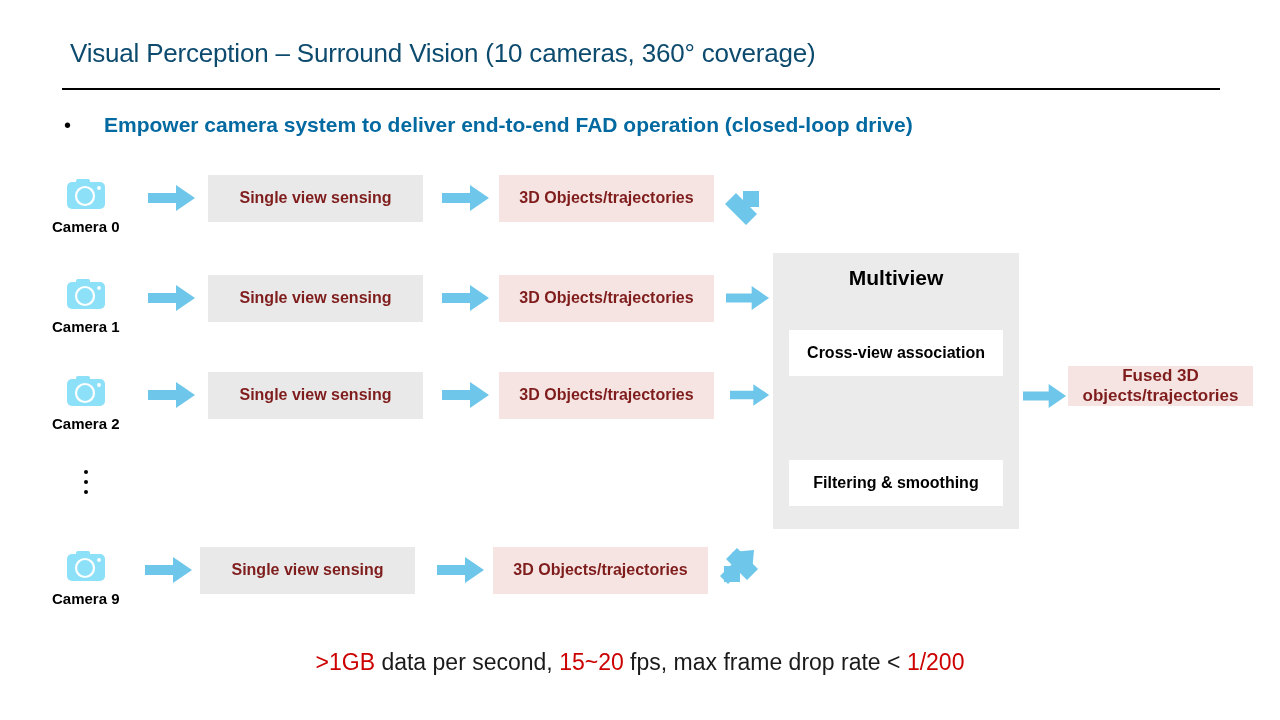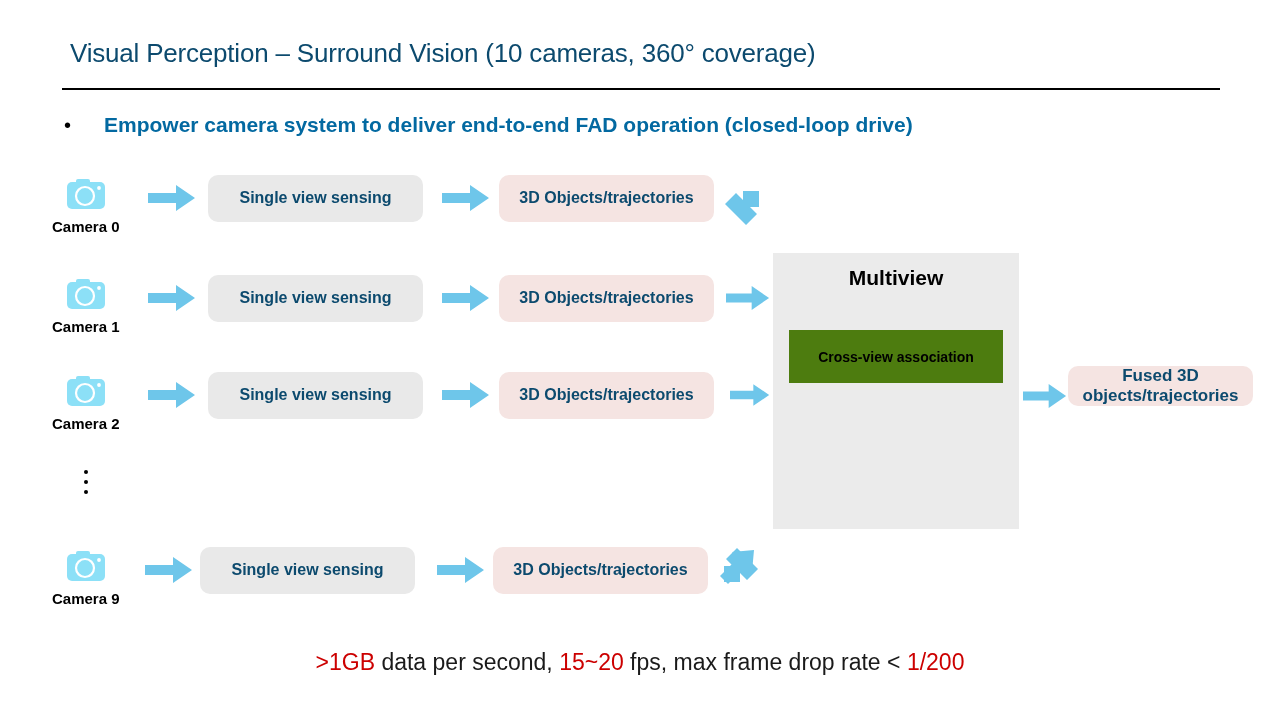--- a/index.html
+++ b/index.html
@@ -81,24 +81,23 @@
     color: #000;
     white-space: nowrap;
   }
 
   .box {
     position: absolute;
     display: flex;
     align-items: center;
     justify-content: center;
     font-weight: bold;
-    color: #0c4a6e;
+    color: #7f1d1d;
     text-align: left;
     line-height: 1.15;
-    border-radius: 10px;
   }
   .box-gray {
     background: #e9e9e9;
   }
   .box-pink {
     background: #f5e4e2;
   }
 
   .arrow-right {
     position: absolute;
@@ -142,26 +141,26 @@
     text-align: center;
     font-size: 21px;
     font-weight: bold;
     color: #000;
     line-height: 1.18;
   }
   .fusion-sub {
     position: absolute;
     left: 16px;
     width: 214px;
-    height: 53px;
-    background: #4d7c0f;
+    height: 46px;
+    background: #ffffff;
     display: flex;
     align-items: center;
     justify-content: center;
-    font-size: 14px;
+    font-size: 16px;
     font-weight: bold;
     color: #000;
     white-space: nowrap;
   }
 
   
   .footer {
     position: absolute;
     left: 0;
     top: 636px;
@@ -359,20 +358,23 @@
   </div>
 </div>
 
 <div class="fusion">
   <div class="fusion-title">
     <div>Multiview</div>
   </div>
   <div class="fusion-sub" style="top:77px;">
     <span>Cross-view association</span>
   </div>
+  <div class="fusion-sub" style="top:207px;">
+    <span>Filtering &amp; smoothing</span>
+  </div>
 </div>
 
 <div class="arrow-right" style="left:1023px; top:382px;">
   <svg width="44" height="28" viewBox="0 0 48 28" xmlns="http://www.w3.org/2000/svg">
     <path d="M0 9 H28 V1 L47 14 L28 27 V19 H0 Z" fill="#6ec6ea"></path>
   </svg>
 </div>
 
 <div class="box box-pink" style="left:1068px; top:366px; width:185px; height:40px; font-size:17px; flex-direction:column;">
   <span>Fused 3D</span>

